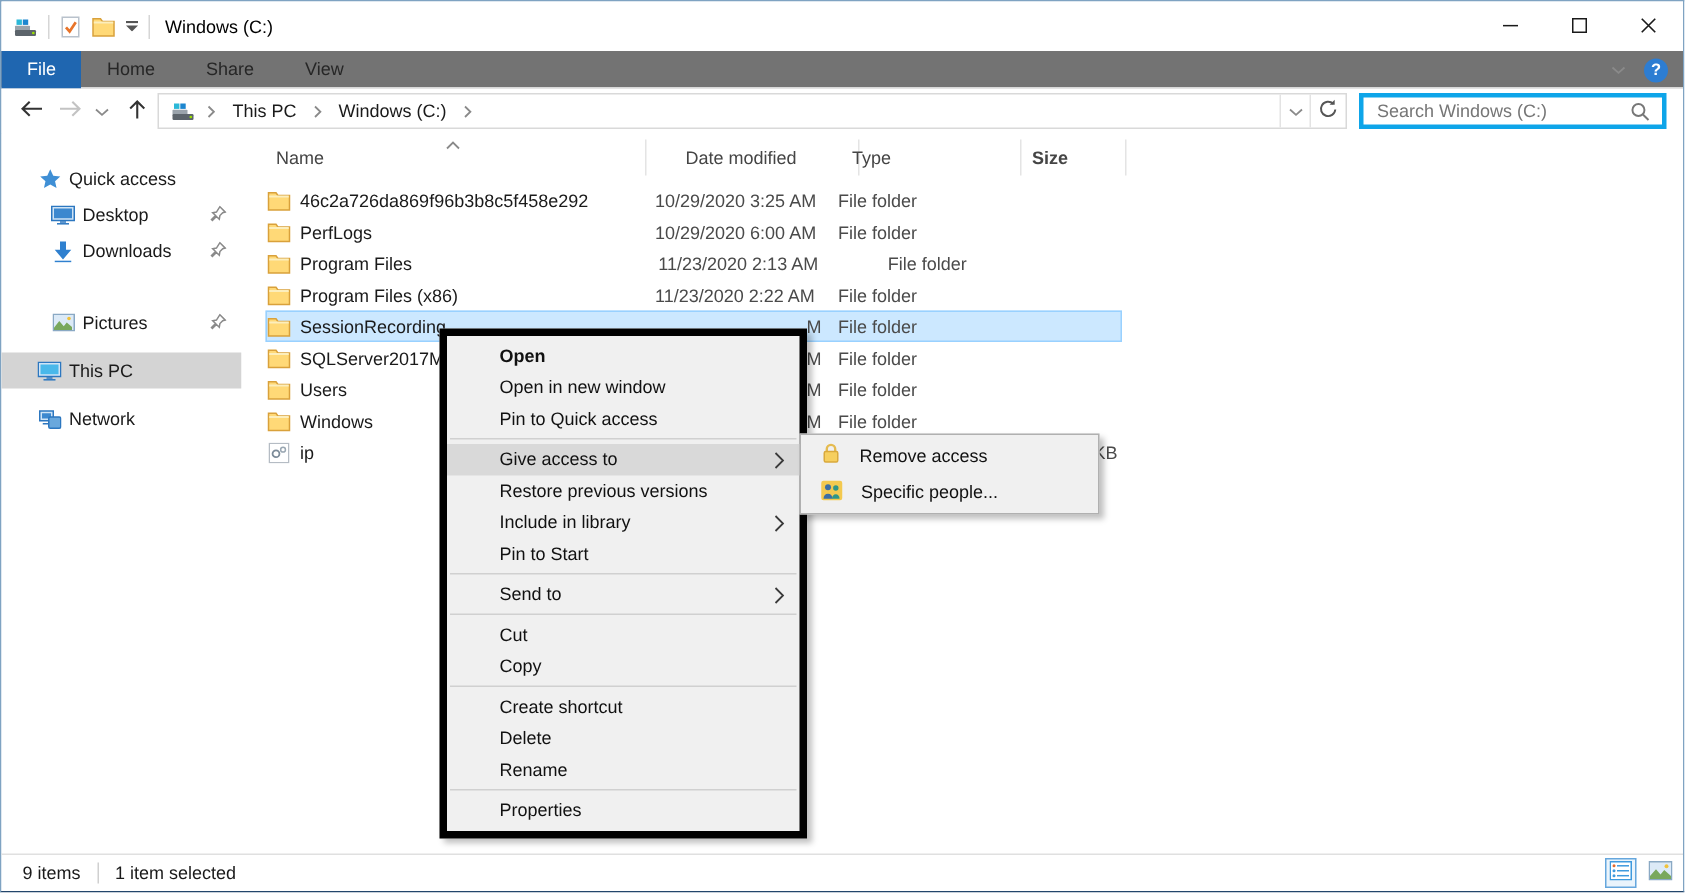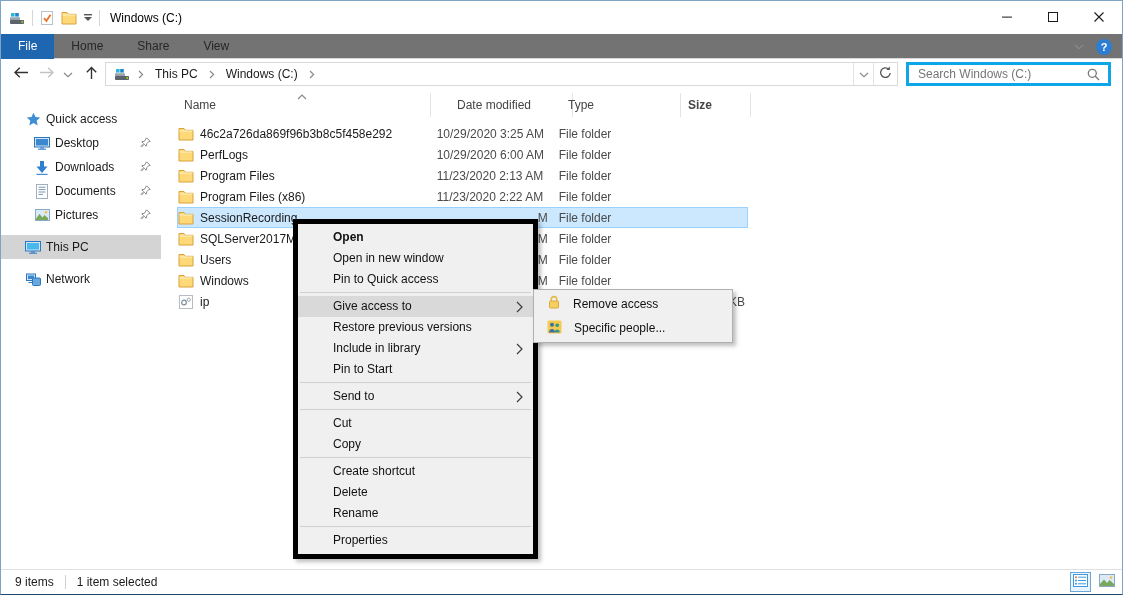--- a/index.html
+++ b/index.html
@@ -261,32 +261,20 @@
           <svg width="14" height="15" viewBox="0 0 14 15">
             <path d="M5 1h4v5.5h3.5L7 13 1.5 6.5H5z" fill="#2f80cf"></path>
             <rect x="1.5" y="13.8" width="11" height="1.1" fill="#2f80cf"></rect>
           </svg>
         </span>
         <span>Downloads</span>
         <span class="pin"><svg width="11" height="11" viewBox="0 0 11 11">
             <path d="M6.6 0.8l3.6 3.6-1.7.4-1.9 1.9-.4 2.5-1.9-1.9L1.6 10 1 9.4l2.7-2.7-1.9-1.9 2.5-.4z" fill="none" stroke="#8a8a8a" stroke-width="1"></path>
           </svg></span>
       </div>
-      <div class="side-item lvl1" style="top: 90px;">
-        <span class="s-icon">
-          <svg width="12" height="15" viewBox="0 0 12 15">
-            <rect x="0.5" y="0.5" width="11" height="14" fill="#fff" stroke="#9fb0c0"></rect>
-            <path d="M2.5 3.2h7M2.5 5.6h7M2.5 8h7M2.5 10.4h4.5" stroke="#7f96ad" stroke-width="1"></path>
-          </svg>
-        </span>
-        <span>Documents</span>
-        <span class="pin"><svg width="11" height="11" viewBox="0 0 11 11">
-            <path d="M6.6 0.8l3.6 3.6-1.7.4-1.9 1.9-.4 2.5-1.9-1.9L1.6 10 1 9.4l2.7-2.7-1.9-1.9 2.5-.4z" fill="none" stroke="#8a8a8a" stroke-width="1"></path>
-          </svg></span>
-      </div>
       <div class="side-item lvl1" style="top: 114px;">
         <span class="s-icon">
           <svg width="15" height="12" viewBox="0 0 15 12">
             <rect x="0.5" y="0.5" width="14" height="11" fill="#dceaf7" stroke="#8aa9c4"></rect>
             <path d="M1 9.5L4.5 5l3 3.5 2-2.5 3.5 3v2H1z" fill="#79a85c"></path>
             <circle cx="11" cy="3.3" r="1.2" fill="#f0c23c"></circle>
           </svg>
         </span>
         <span>Pictures</span>
         <span class="pin"><svg width="11" height="11" viewBox="0 0 11 11">
@@ -346,21 +334,21 @@
               <path d="M1 1.5h5l1.3 1.8H15V13H1z" fill="#ffd977" stroke="#d9a13b" stroke-width="1"></path>
               <path d="M1.5 4h13" stroke="#fceebc" stroke-width="1.2"></path>
             </svg>
           </span>
           <span>PerfLogs</span>
         </span>
         <span class="c-date">10/29/2020 6:00 AM</span>
         <span class="c-type">File folder</span>
         <span class="c-size"></span>
       </div>
-      <div class="row" style="top: 76px;">
+      <div class="row" style="top: 76px; text-align: center;">
         <span class="c-name">
           <span class="f-icon">
             <svg width="16" height="14" viewBox="0 0 16 14">
               <path d="M1 1.5h5l1.3 1.8H15V13H1z" fill="#ffd977" stroke="#d9a13b" stroke-width="1"></path>
               <path d="M1.5 4h13" stroke="#fceebc" stroke-width="1.2"></path>
             </svg>
           </span>
           <span>Program Files</span>
         </span>
         <span class="c-date">11/23/2020 2:13 AM</span>

